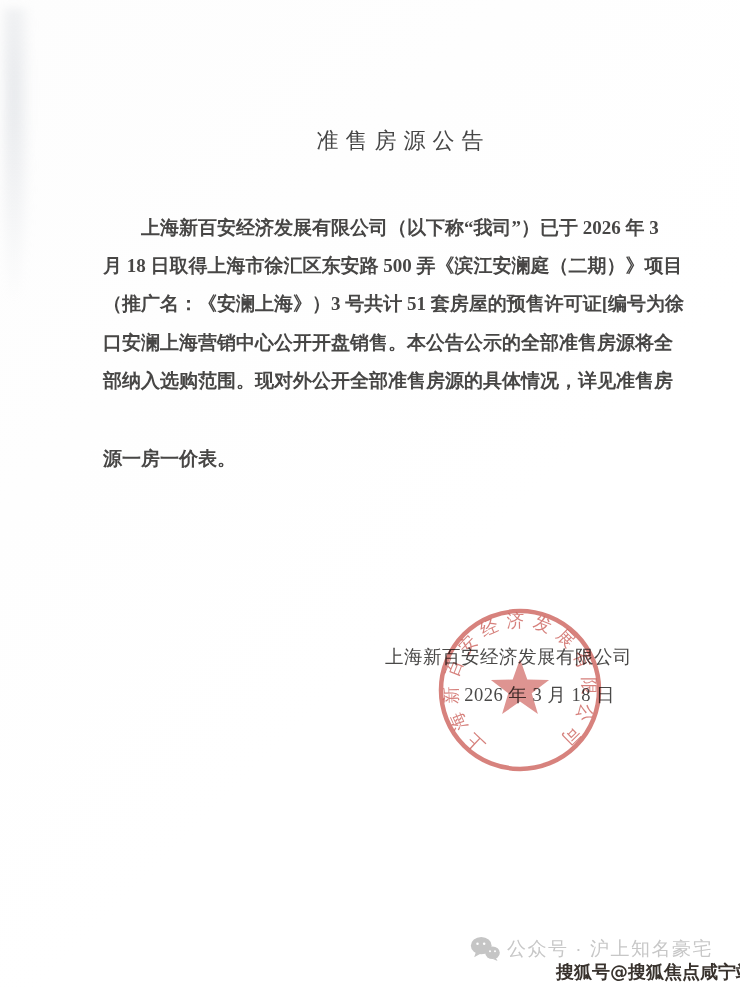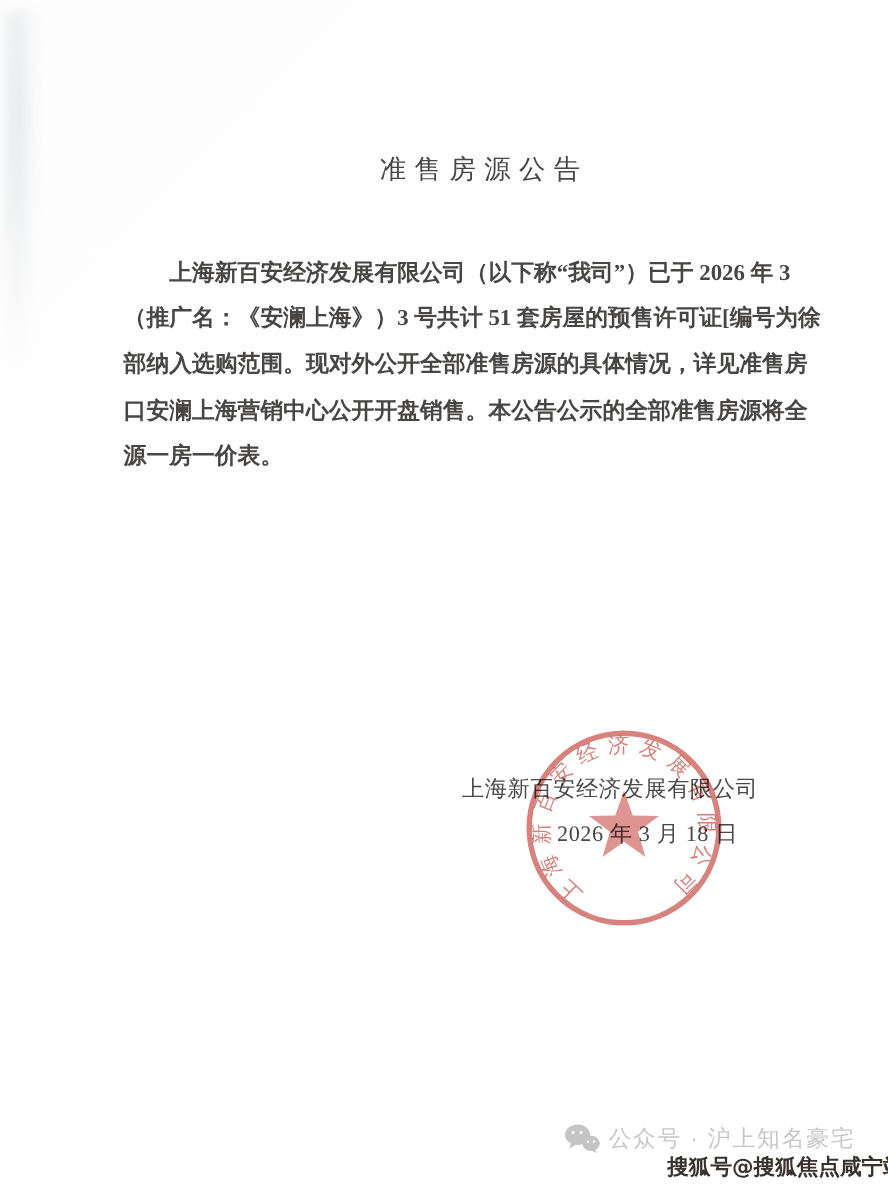--- a/index.html
+++ b/index.html
@@ -36,21 +36,21 @@
     font-size: 19px;
     font-weight: bold;
   }
   .line {
     height: 38.2px; line-height: 38.2px;
     text-align: justify;
     text-align-last: justify;
     white-space: nowrap;
   }
   .line.indent { text-indent: 38px; }
-  .line.last { text-align-last: left; }
+  .line.last { text-align-last: left; margin-top: 40px; }
   .signature-company {
     position: absolute; right: 108px; top: 644px;
     font-size: 18.5px; color: #4a4948; letter-spacing: 0.5px;
     z-index: 2;
   }
   .signature-date {
     position: absolute; right: 125px; top: 682px;
     font-size: 18.5px; color: #4a4948; letter-spacing: 0.5px;
     z-index: 2;
   }
@@ -96,23 +96,24 @@
 <body>
 
 <div class="page">
 
   <div class="smudge"></div>
 
   <h1 class="title">准售房源公告</h1>
 
   <div class="body-block">
     <div class="line indent">上海新百安经济发展有限公司（以下称“我司”）已于 2026 年 3</div>
+    <div class="line">月 18 日取得上海市徐汇区东安路 500 弄《滨江安澜庭（二期）》项目</div>
     <div class="line">（推广名：《安澜上海》）3 号共计 51 套房屋的预售许可证[编号为徐</div>
+    <div class="line">口安澜上海营销中心公开开盘销售。本公告公示的全部准售房源将全</div>
     <div class="line">部纳入选购范围。现对外公开全部准售房源的具体情况，详见准售房</div>
-    <div class="line">口安澜上海营销中心公开开盘销售。本公告公示的全部准售房源将全</div>
     <div class="line last">源一房一价表。</div>
   </div>
 
   <div class="signature-company">上海新百安经济发展有限公司</div>
   <div class="signature-date">2026 年 3 月 18 日</div>
 
   <svg class="seal" viewBox="0 0 174 174" xmlns="http://www.w3.org/2000/svg">
     <circle cx="87" cy="87" r="79" fill="none" stroke="rgba(197,76,70,0.8)" stroke-width="4.5"></circle>
     <polygon points="87,56 94.3,76.6 116.1,77.0 98.7,90.2 104.9,111.1 87,98.5 69.1,111.1 75.3,90.2 57.9,77.0 79.7,76.6" fill="rgba(203,85,80,0.72)"></polygon>
     <path id="sealArc" d="M 55.5,141.2 A 63,63 0 1 1 118.5,141.2" fill="none"></path>

